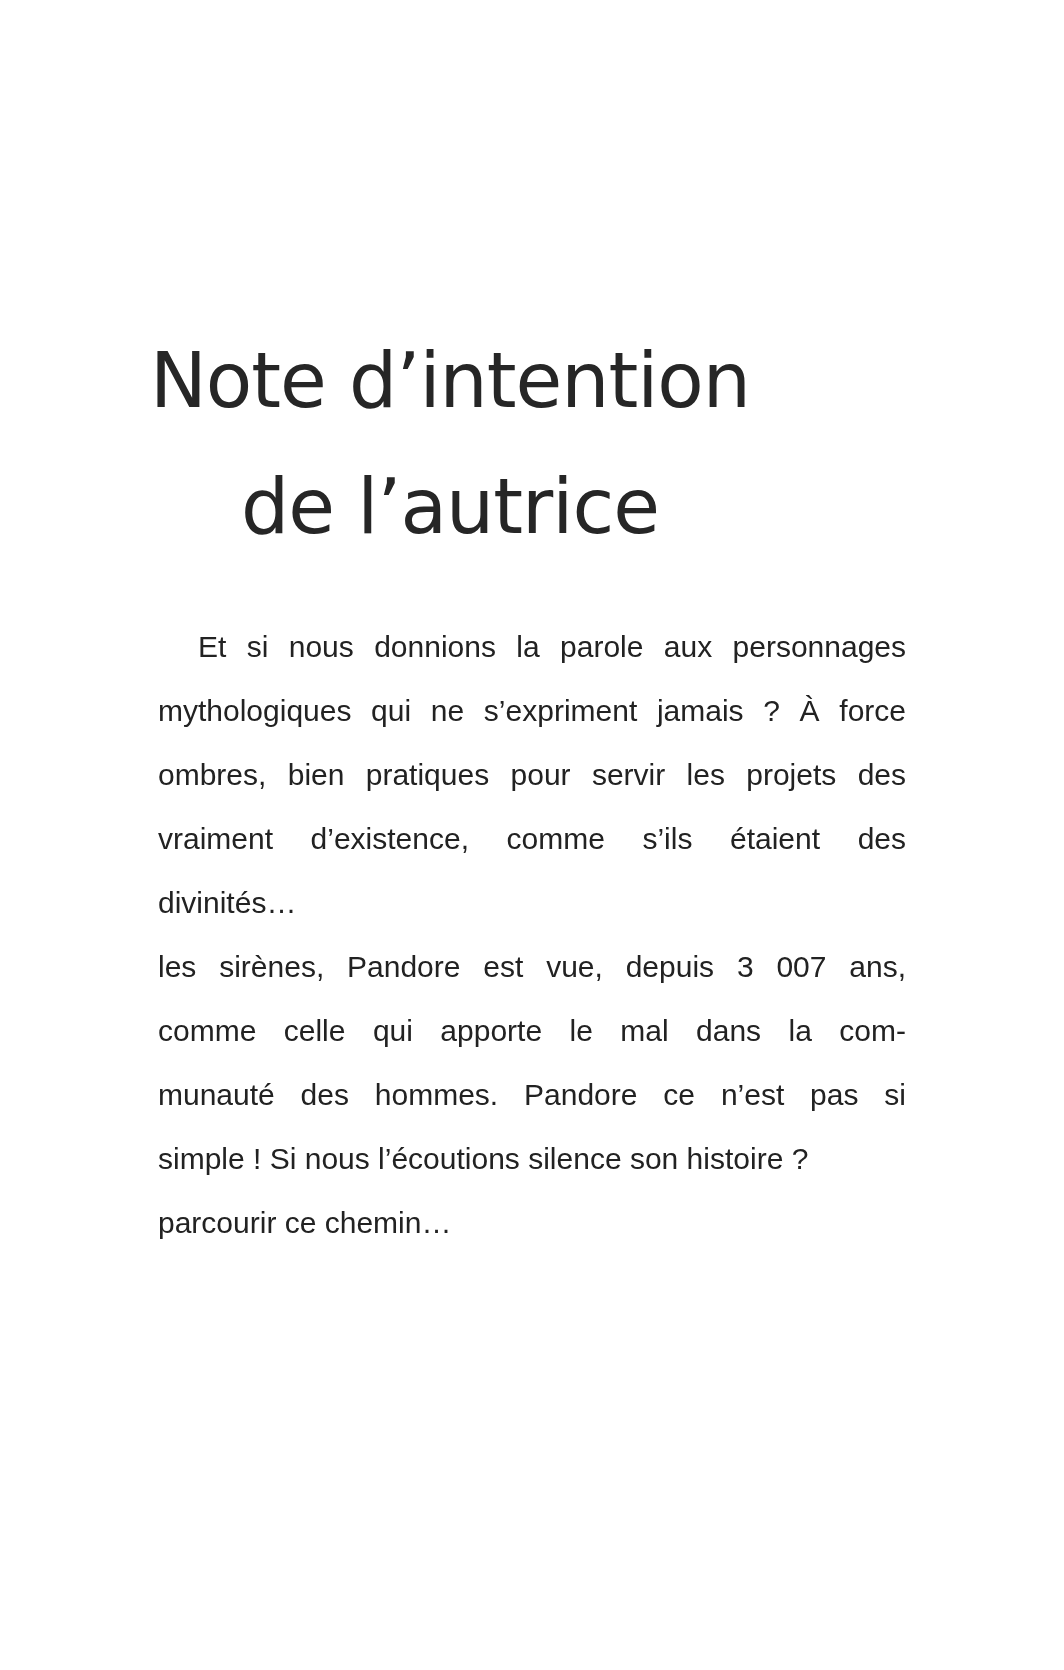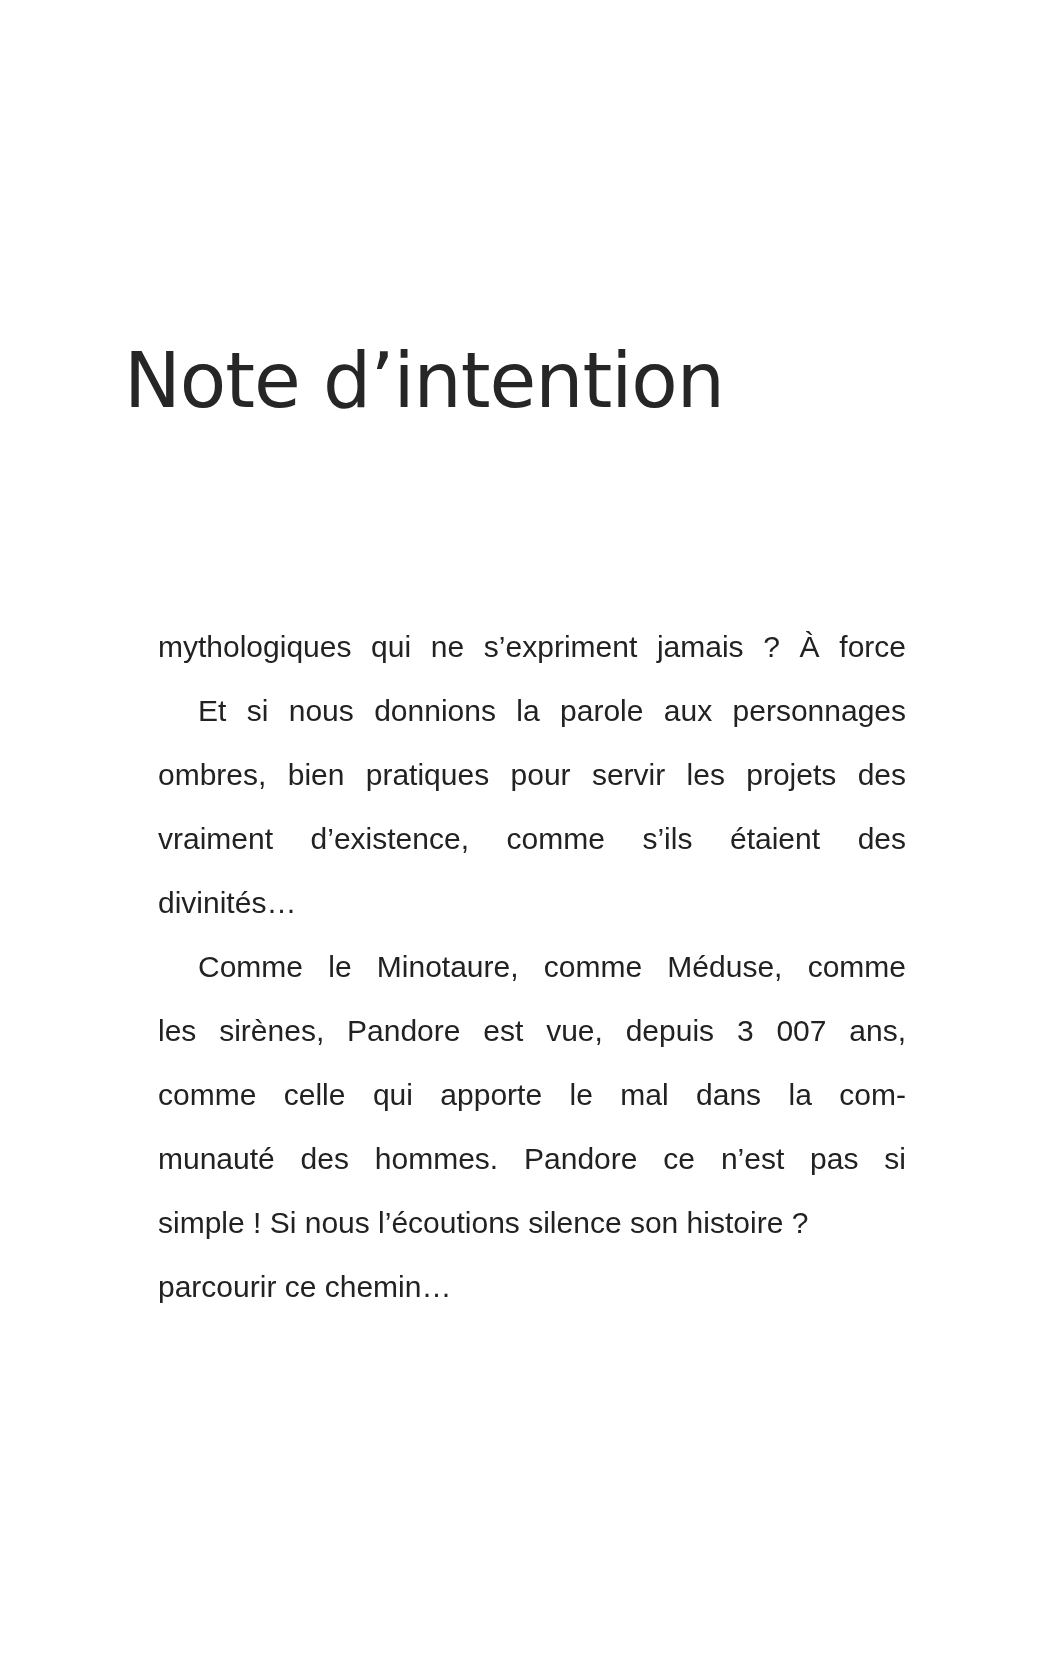--- a/index.html
+++ b/index.html
@@ -28,20 +28,21 @@
       top: 318px;
       width: 848px;
       margin: 0;
       text-align: center;
       font-family: "DejaVu Sans", "Liberation Sans", sans-serif;
       font-weight: normal;
       font-size: 76px;
       line-height: 126px;
       letter-spacing: -1px;
       color: #262626;
+      padding-left: 26px;
     }
     .title span { display: block; }
     .body {
       position: absolute;
       left: 158px;
       top: 615px;
       width: 748px;
       font-size: 30px;
       line-height: 64px;
       color: #222222;
@@ -62,34 +63,34 @@
       text-align-last: left;
     }
   </style>
 </head>
 <body>
 
 <div class="page">
 
   <h1 class="title">
     <span>Note d’intention</span>
+    <span>de l’autrice</span>
   </h1>
 
   <div class="body">
 
     <div>
+      <span class="line justify indent">Et si nous donnions la parole aux personnages</span>
       <span class="line justify">mythologiques qui ne s’expriment jamais ? À force</span>
-      <span class="line justify indent">Et si nous donnions la parole aux personnages</span>
       <span class="line justify">ombres, bien pratiques pour servir les projets des</span>
       <span class="line justify">vraiment d’existence, comme s’ils étaient des</span>
       <span class="line last">divinités…</span>
     </div>
 
     <div>
-      <span class="line justify indent">Comme le Minotaure, comme Méduse, comme</span>
       <span class="line justify">les sirènes, Pandore est vue, depuis 3 007 ans,</span>
       <span class="line justify">comme celle qui apporte le mal dans la com-</span>
       <span class="line justify">munauté des hommes. Pandore ce n’est pas si</span>
       <span class="line last">simple ! Si nous l’écoutions silence son histoire ?</span>
     </div>
 
     <div>
       <span class="line last">parcourir ce chemin…</span>
     </div>
   </div>

